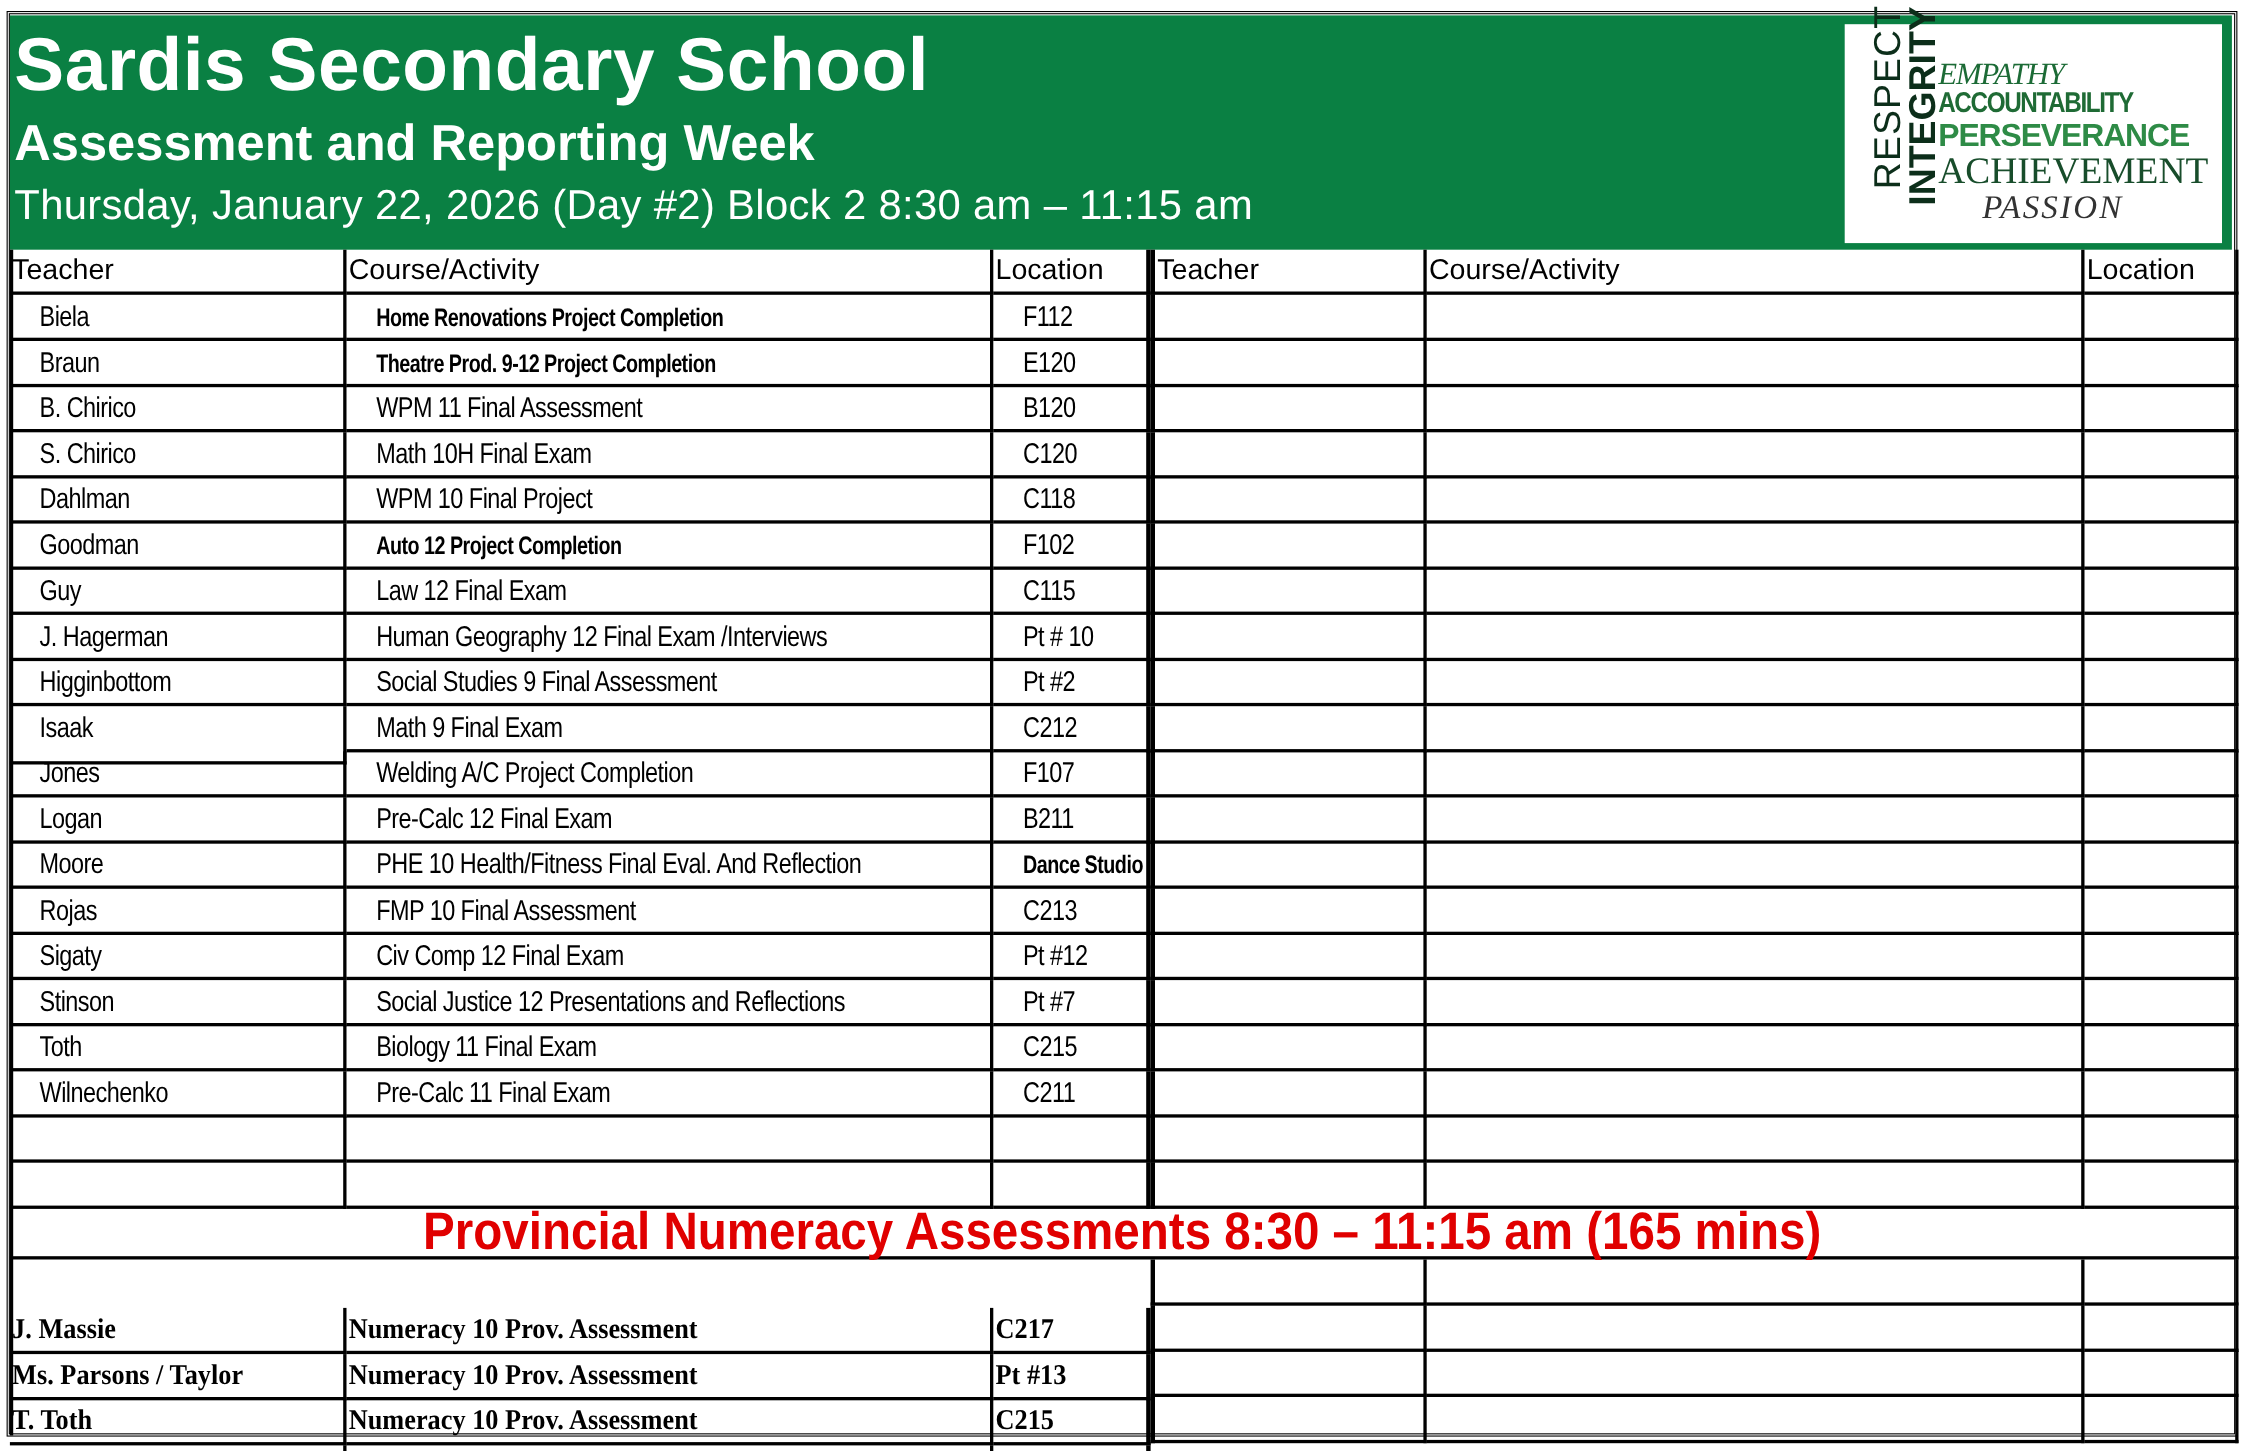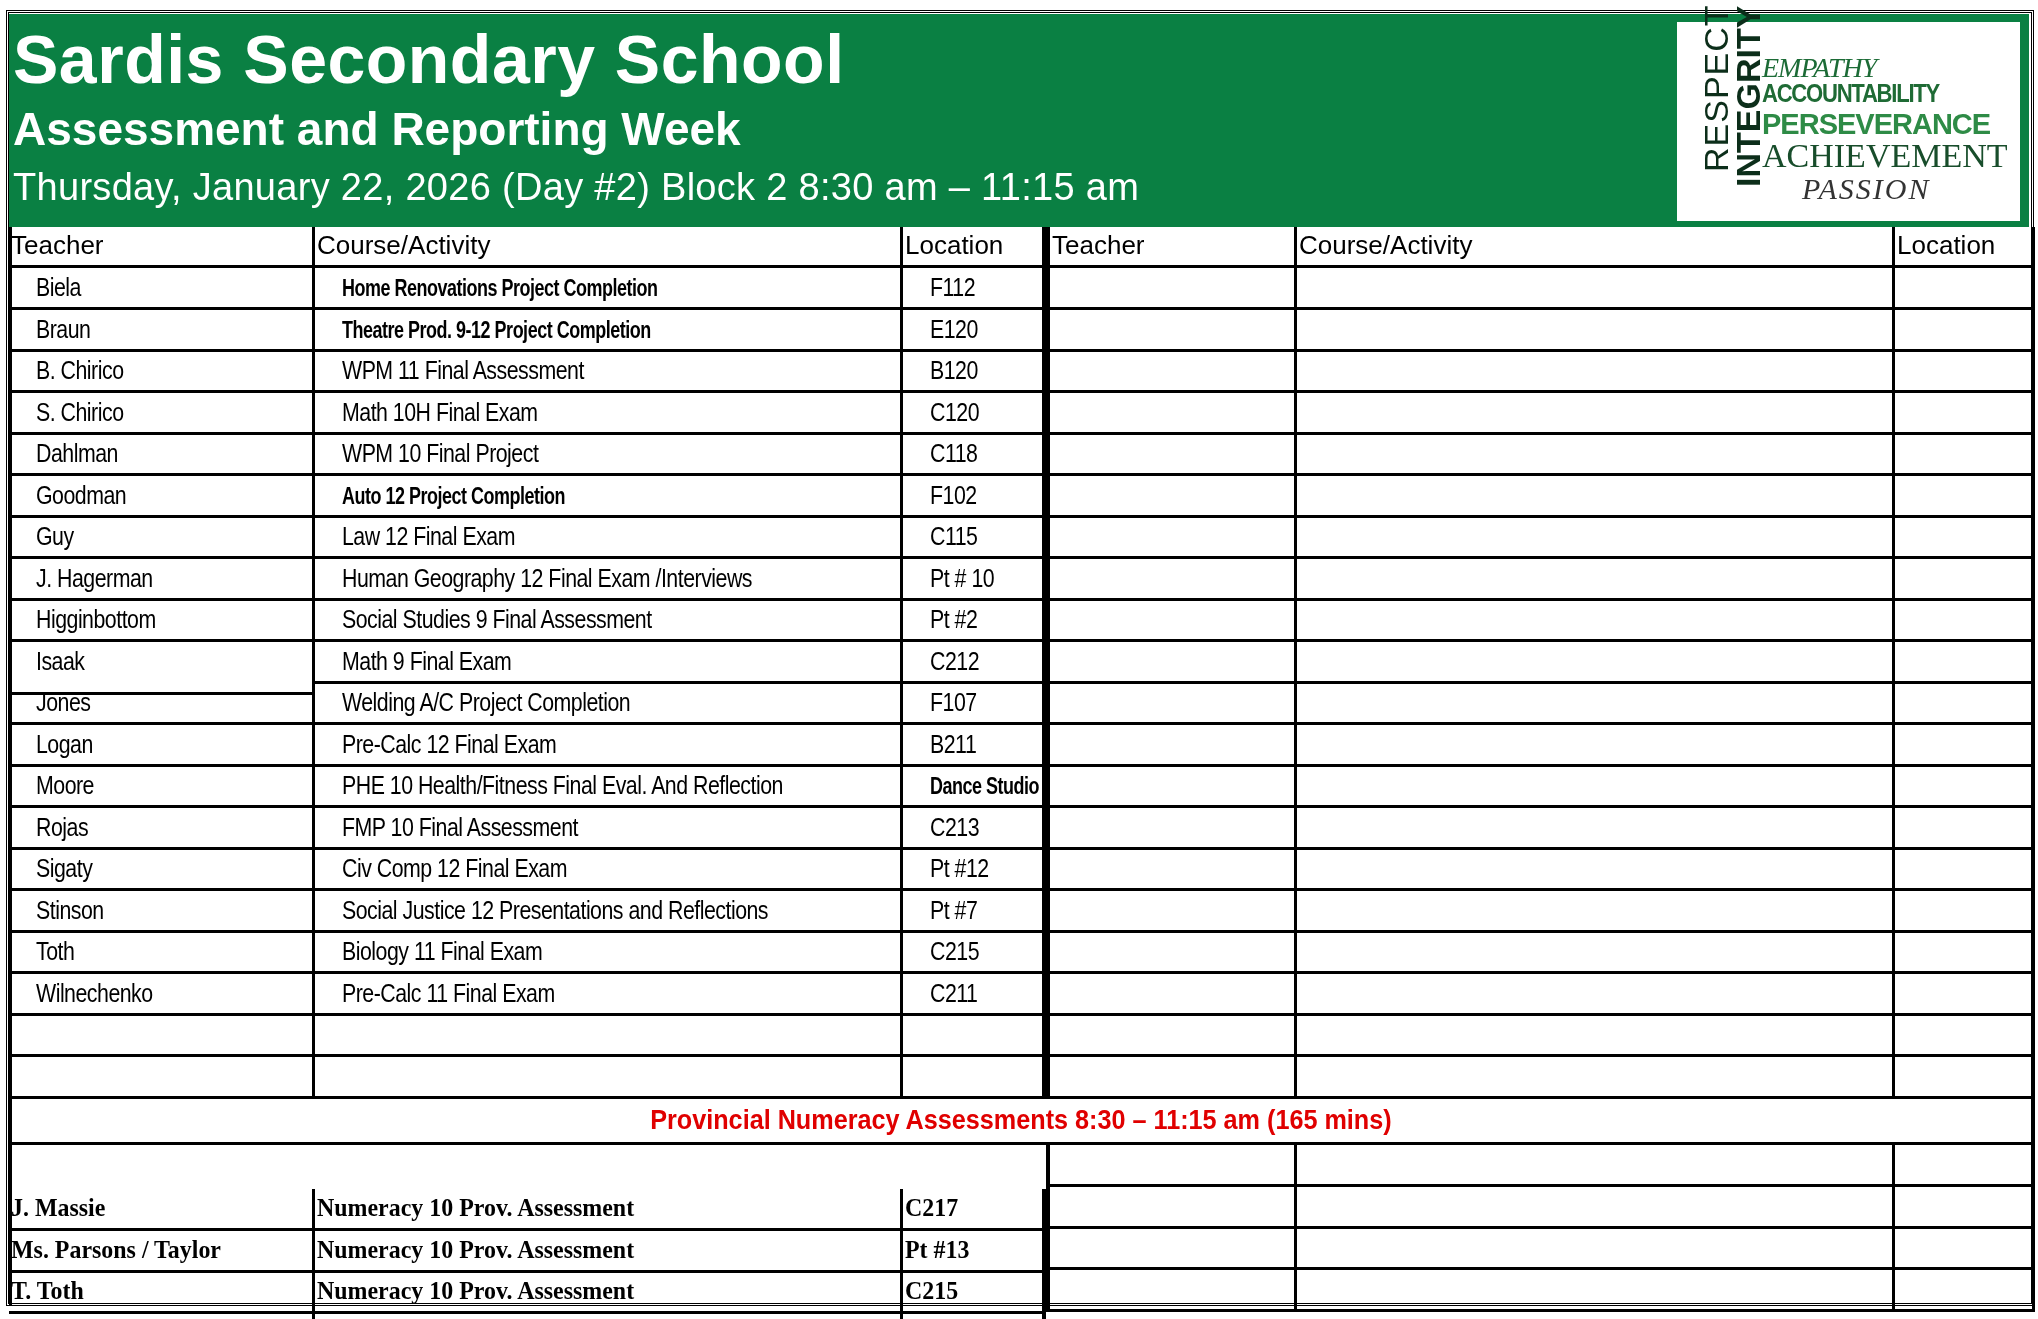--- a/index.html
+++ b/index.html
@@ -21,21 +21,21 @@
   .w5 { top:150px; font-size:30px; color:#333; font-family:"Liberation Serif", serif; font-style:italic; letter-spacing:2px;margin-left:40px; }
 
   .grid { position:absolute; left:9px; top:227px; width:2026px; height:1078px; }
   .cell { position:absolute; box-sizing:border-box; border-right:3px solid #000; border-bottom:3px solid #000; overflow:hidden; white-space:nowrap; padding-left:2px; color:#000; }
   .cell.hdr { font-size:26px; font-family:"Liberation Sans", sans-serif; transform-origin:left; }
   .t-narrow { font-family:"Liberation Sans", sans-serif; font-size:26px; letter-spacing:-0.6px;padding-left:27px; }
   .t-narrow span { display:inline-block; transform:scaleX(0.82); transform-origin:left center; }
   .t-small span { display:inline-block; transform:scaleX(0.78); transform-origin:left center; font-size:23px; font-weight:bold; }
   .t-serif { font-family:"Liberation Serif", serif; font-weight:bold; font-size:26px;margin-top:44px; }
   .t-serif span { display:inline-block; transform:scaleX(0.92); transform-origin:left center; }
-  .banner { position:absolute; box-sizing:border-box; border-bottom:3px solid #000; border-right:3px solid #000; color:#e00000; font-size:28px; font-weight:bold; text-align:center; white-space:nowrap; }
+  .banner { position:absolute; box-sizing:border-box; border-bottom:3px solid #000; border-right:3px solid #000; color:#e00000; font-size:48px; font-weight:bold; text-align:center; white-space:nowrap; }
   .banner span { display:inline-block; transform:scaleX(0.9); }
   .leftborder { position:absolute; left:9px; top:227px; width:3px; height:1078px; background:#000; }
 </style>
 </head>
 <body>
 
 <div class="sheet"></div>
 
 <div class="header">
   <div class="title">Sardis Secondary School</div>

